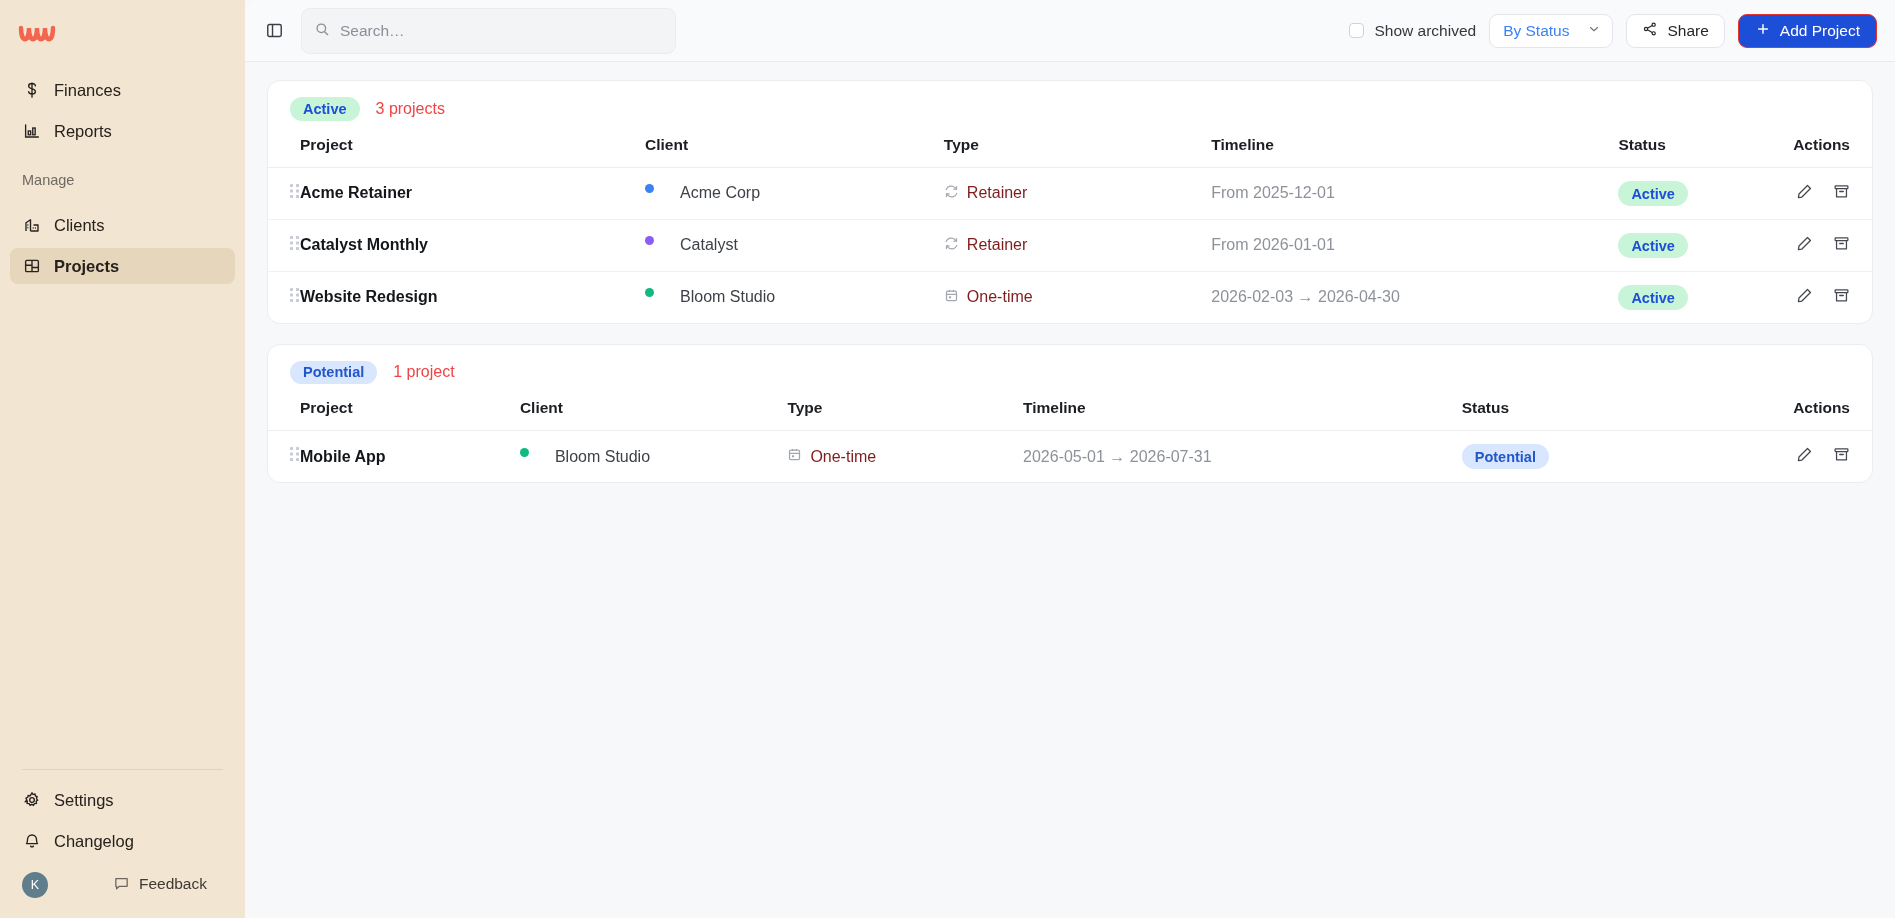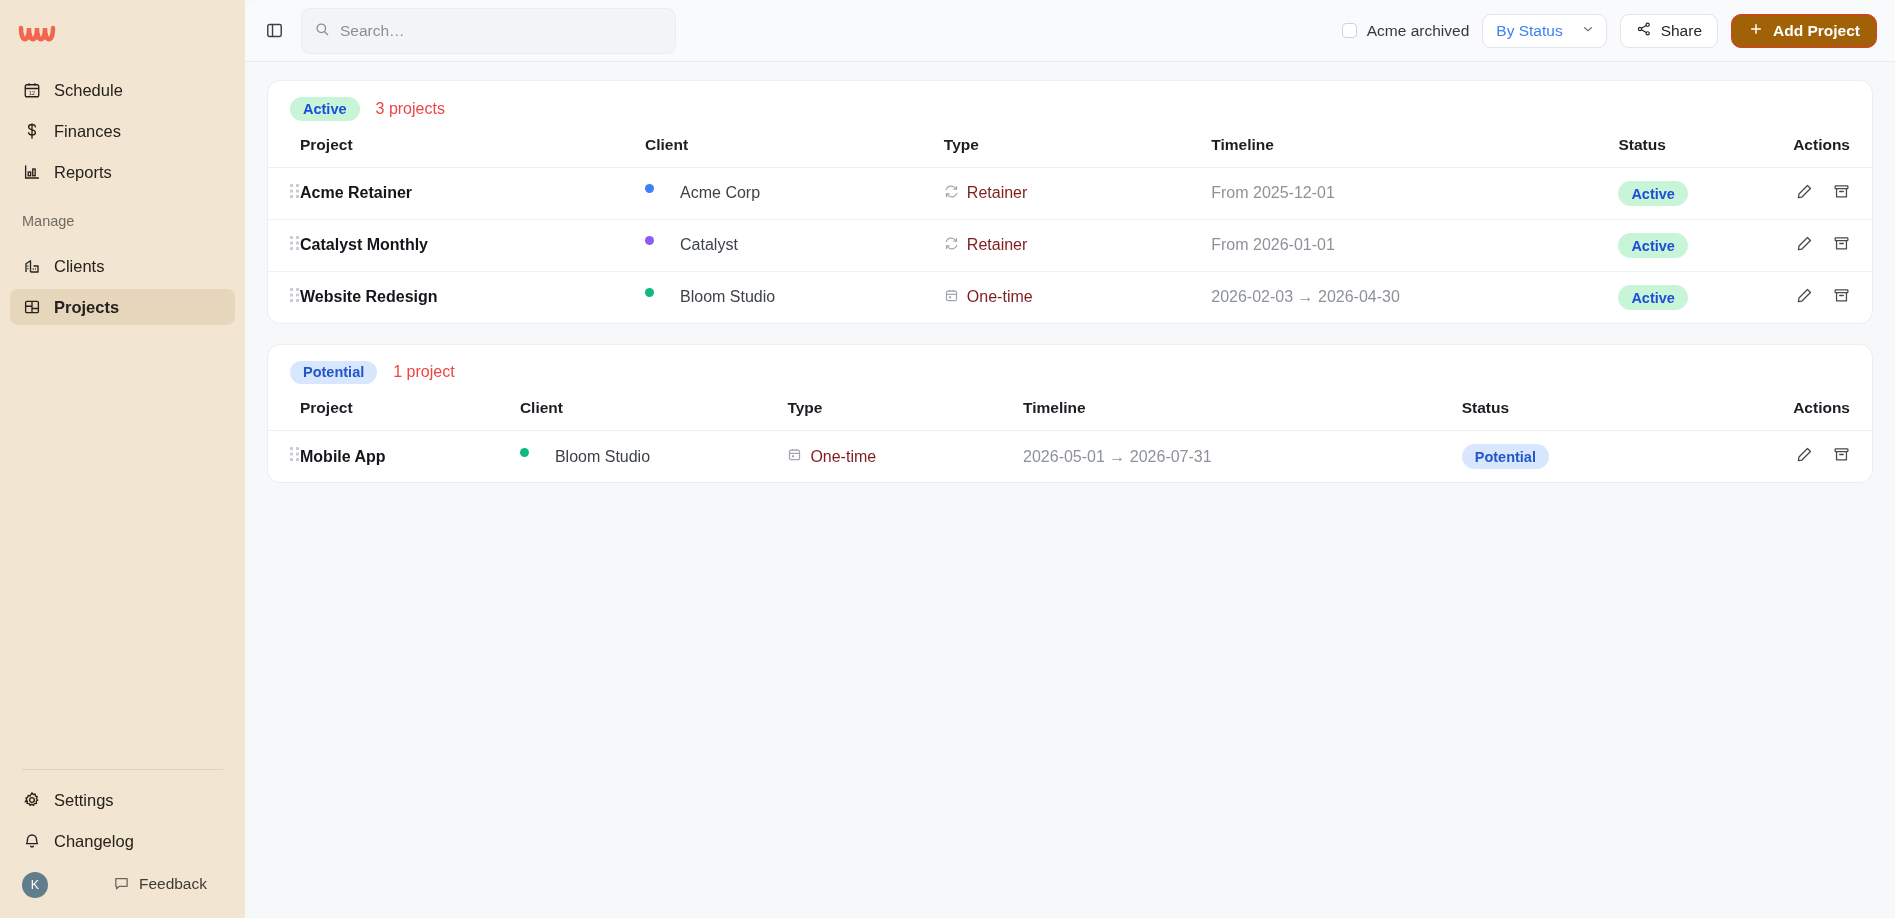--- a/index.html
+++ b/index.html
@@ -93,22 +93,22 @@
     gap: 18px; padding: 0 11px 0 13px; cursor: pointer;
     font-size: 15.5px; color: #3b82f6;
   }
   .btn {
     height: 34px; border-radius: 9px; display: flex; align-items: center;
     gap: 9px; padding: 0 15px; cursor: pointer; font-size: 15.5px;
     border: 1px solid #e3e5ea; background: #fff; color: #23262b;
     white-space: nowrap;
   }
   .btn.primary {
-    background: #a16207; border-color: #e4342b; color: #fff;
-    font-weight: bold; padding: 0 16px; border-radius: 10px;
+    background: #1d4ed8; border-color: #e4342b; color: #fff;
+    font-weight: normal; padding: 0 16px;
   }
 
   .content { flex: 1 1 auto; overflow: auto; padding: 18px 22px 22px 22px; }
   .card {
     background: #fff; border: 1px solid #ebedf1;
     border-radius: 13px; margin-bottom: 20px;
     overflow: hidden;
   }
   .card-head {
     display: flex; align-items: center; gap: 16px;
@@ -153,30 +153,20 @@
   <aside class="sidebar">
     <div class="logo-wrap">
       <svg width="44" height="30" viewBox="0 0 44 30">
         <path d="M3 10 C3 25, 11 25, 11 10 C11 25, 19 25, 19 10 C19 25, 27 25, 27 10 C27 25, 35 25, 35 10" fill="none" stroke="#f2654f" stroke-width="4.4" stroke-linecap="round"></path>
       </svg>
     </div>
 
     <div class="nav-group">
       <div class="nav-item">
         <span class="ico">
-          <svg width="18" height="18" viewBox="0 0 24 24" fill="none" stroke="#26211c" stroke-width="1.8">
-            <rect x="3" y="5" width="18" height="16" rx="2.5"></rect>
-              <path d="M3 10h18M8 3v3M16 3v3"></path>
-            <text x="12" y="18" font-size="7" fill="#26211c" stroke="none" text-anchor="middle" font-family="Liberation Sans">12</text>
-          </svg>
-        </span>
-        <span>Schedule</span>
-      </div>
-      <div class="nav-item">
-        <span class="ico">
           <svg width="18" height="18" viewBox="0 0 24 24" fill="none" stroke="#26211c" stroke-width="1.8" stroke-linecap="round">
             <path d="M12 2.5v19M16.5 6.5c0-2-2-3.2-4.5-3.2S7.5 4.6 7.5 6.8s2 3 4.5 3.6 4.5 1.3 4.5 3.5-2 3.4-4.5 3.4-4.5-1.2-4.5-3.2"></path>
           </svg>
         </span>
         <span>Finances</span>
       </div>
       <div class="nav-item">
         <span class="ico">
           <svg width="18" height="18" viewBox="0 0 24 24" fill="none" stroke="#26211c" stroke-width="1.8" stroke-linecap="round">
             <path d="M3.5 4v16h17"></path>
@@ -264,21 +254,21 @@
             <circle cx="11" cy="11" r="6.4"></circle>
               <path d="M16 16l4.5 4.5"></path>
           </svg>
         </span>
         <input type="text" placeholder="Search…" style="">
       </div>
 
       <div class="topbar-right">
         <div class="checkbox-row">
           <span class="cbox"></span>
-          <span>Acme archived</span>
+          <span>Show archived</span>
         </div>
 
         <div class="select-btn">
           <span>By Status</span>
           <span>
             <svg width="14" height="14" viewBox="0 0 24 24" fill="none" stroke="#6f747c" stroke-width="2" stroke-linecap="round" stroke-linejoin="round">
               <path d="M6 9.5l6 5.5 6-5.5"></path>
             </svg>
           </span>
         </div>

